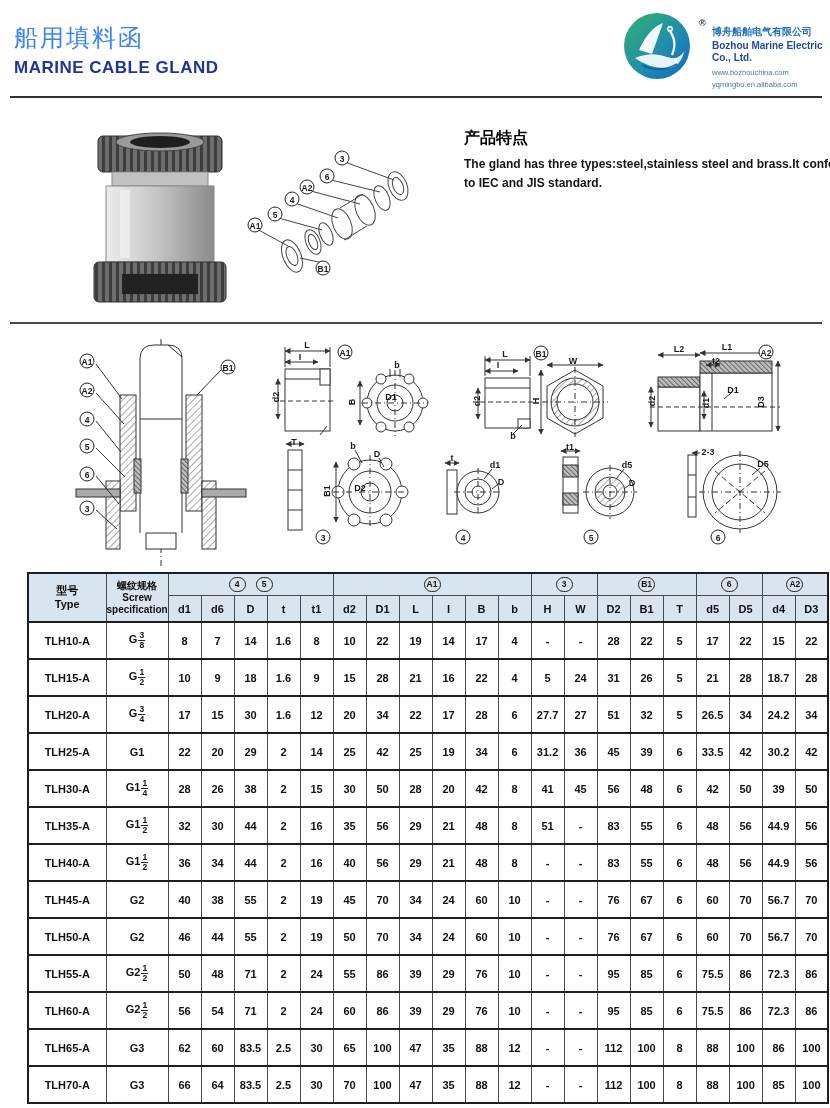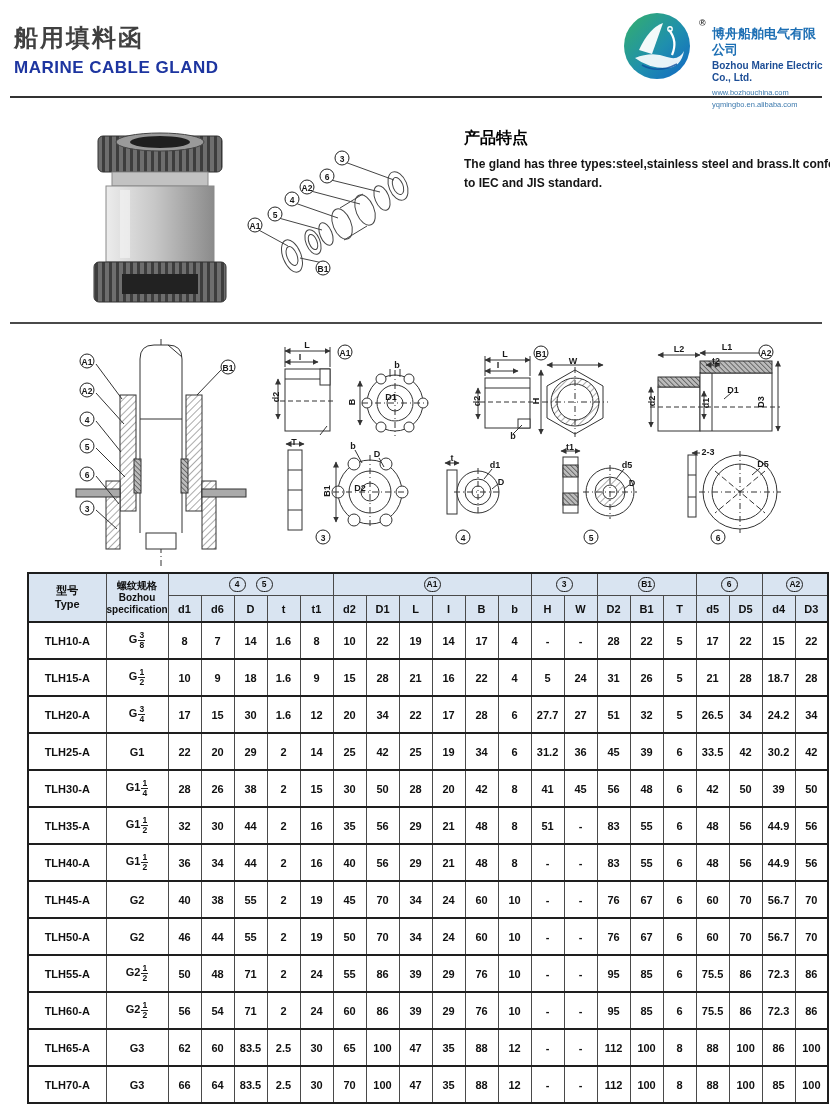--- a/index.html
+++ b/index.html
@@ -1,25 +1,25 @@
 <!DOCTYPE html>
 <html><head>
 <meta charset="utf-8">
 <style>
   html,body{margin:0;padding:0;background:#ffffff;}
   .page{position:relative;width:830px;height:1108px;background:#fff;overflow:hidden;
         font-family:"Liberation Sans","DejaVu Sans",sans-serif;color:#111;}
   
   .hdr-left{position:absolute;left:14px;top:22px;}
-  .title-cn{font-size:24px;font-weight:bold;color:#404040;letter-spacing:2px;}
+  .title-cn{font-size:24px;font-weight:normal;color:#3b82f6;letter-spacing:2px;}
   .title-en{font-size:17px;font-weight:bold;color:#1d35a0;margin-top:4px;letter-spacing:.5px;}
   .logo{position:absolute;left:622px;top:10px;}
   .reg{position:absolute;left:699px;top:18px;font-size:9px;color:#333;font-weight:bold;}
   .co{position:absolute;left:712px;top:26px;width:115px;line-height:1.25;}
-  .co-cn{font-size:13px;font-weight:bold;color:#1d6fb4;}
+  .co-cn{font-size:10px;font-weight:bold;color:#1d6fb4;}
   .co-en{font-size:10px;font-weight:bold;color:#1d4e96;margin-top:1px;}
   .co-web{font-size:7.5px;color:#3c79ad;margin-top:3px;}
   .rule{position:absolute;left:10px;width:812px;background:#333;}
   .r1{top:96px;height:2px;}
   .r2{top:322px;height:2px;background:#4a4a4a;}
   
   .features{position:absolute;left:440px;top:128px;width:394px;margin-left:24px;}
   .feat-h-cn{font-size:16px;font-weight:bold;color:#000;}
   .feat-cn{font-size:11.5px;color:#151515;margin-top:7px;line-height:1.5;}
   .feat-h-en{font-size:19px;font-weight:bold;color:#000;margin-top:15px;}
@@ -321,21 +321,21 @@
           <col style="width: 33px;">
         </colgroup>
       <thead>
           <tr class="grp">
             <th class="c-type-h" rowspan="2">
               <div>型号</div>
               <div>Type</div>
             </th>
             <th class="c-screw-h" rowspan="2">
               <div>螺纹规格</div>
-              <div>Bozhou</div>
+              <div>Screw</div>
               <div>specification</div>
             </th>
             <th class="gb" colspan="5"><span class="gcirc">4</span><span class="gcirc">5</span></th>
             <th class="gb" colspan="6"><span class="gcirc">A1</span></th>
             <th class="gb" colspan="2"><span class="gcirc">3</span></th>
             <th class="gb" colspan="3"><span class="gcirc">B1</span></th>
             <th class="gb" colspan="2"><span class="gcirc">6</span></th>
             <th class="gb" colspan="2"><span class="gcirc">A2</span></th>
           </tr>
           <tr class="cols">

